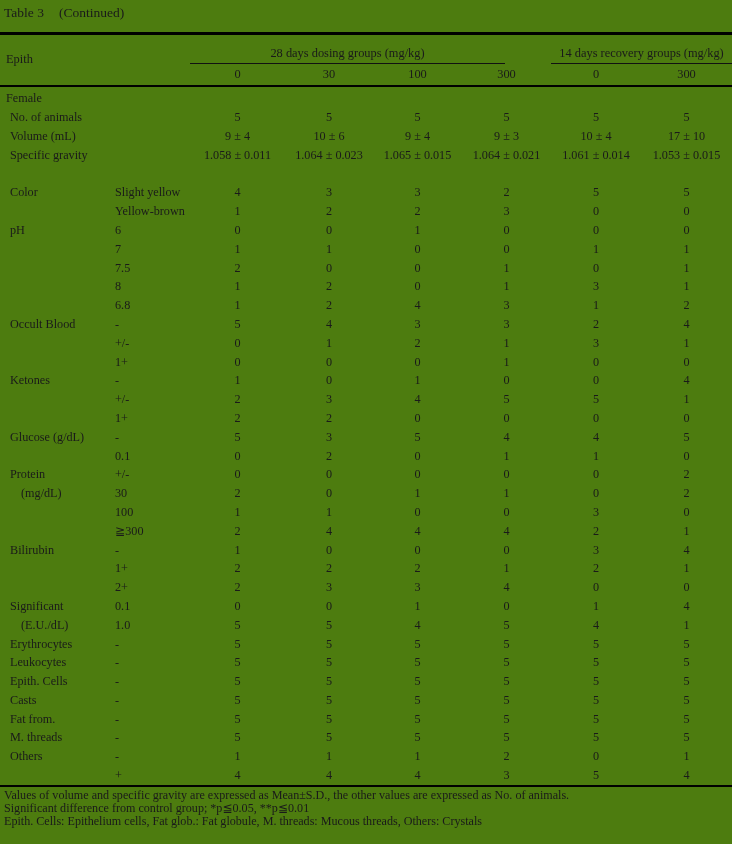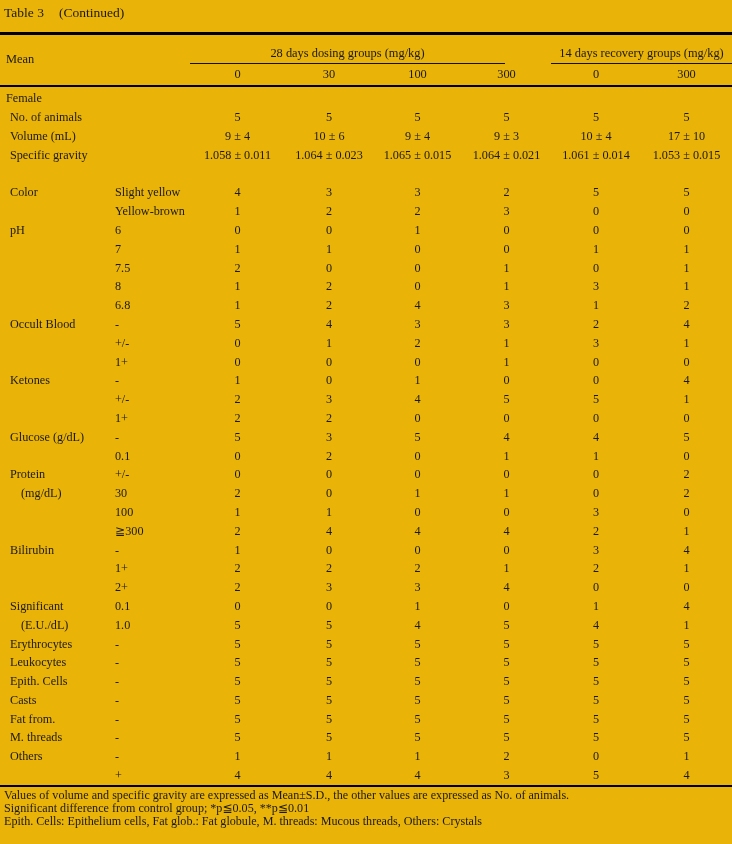--- a/index.html
+++ b/index.html
@@ -2,21 +2,21 @@
 <html><head>
 <meta charset="utf-8">
 <style>
   * { margin:0; padding:0; box-sizing:border-box; }
   html,body { background:#ffffff; }
   body {
     width:732px; height:844px;
     font-family:"Liberation Serif","DejaVu Serif",serif;
     color:#1a1a1a;
   }
-  .page { position:relative; width:732px; height:844px; background:#eab308; overflow:hidden; }
+  .page { position:relative; width:732px; height:844px; background:#4d7c0f; overflow:hidden; }
 
   .title { position:absolute; top:5px; left:4px; font-size:13.5px; white-space:nowrap; }
   .title .t2 { margin-left:15px; }
 
   .rule { position:absolute; left:0; width:732px; background:#000; }
   .rule-top  { top:32px;   height:2.6px; }
   .rule-mid  { top:84.5px; height:2.6px; }
   .rule-foot { top:785px;  height:2.4px; }
 
   .thead {
@@ -54,21 +54,21 @@
 
 <div class="page">
 
   <div class="title">
     <span class="t1">Table 3</span><span class="t2">(Continued)</span>
   </div>
 
   <div class="rule rule-top"></div>
 
   <div class="thead">
-    <div class="item-h">Mean</div>
+    <div class="item-h">Epith</div>
     <div class="group g1">28 days dosing groups (mg/kg)</div>
     <div class="group g2">14 days recovery groups (mg/kg)</div>
     <div class="dose" style="grid-column:3">0</div>
     <div class="dose" style="grid-column:4">30</div>
     <div class="dose" style="grid-column:5">100</div>
     <div class="dose" style="grid-column:6">300</div>
     <div class="dose" style="grid-column:7">0</div>
     <div class="dose" style="grid-column:8">300</div>
   </div>
 

